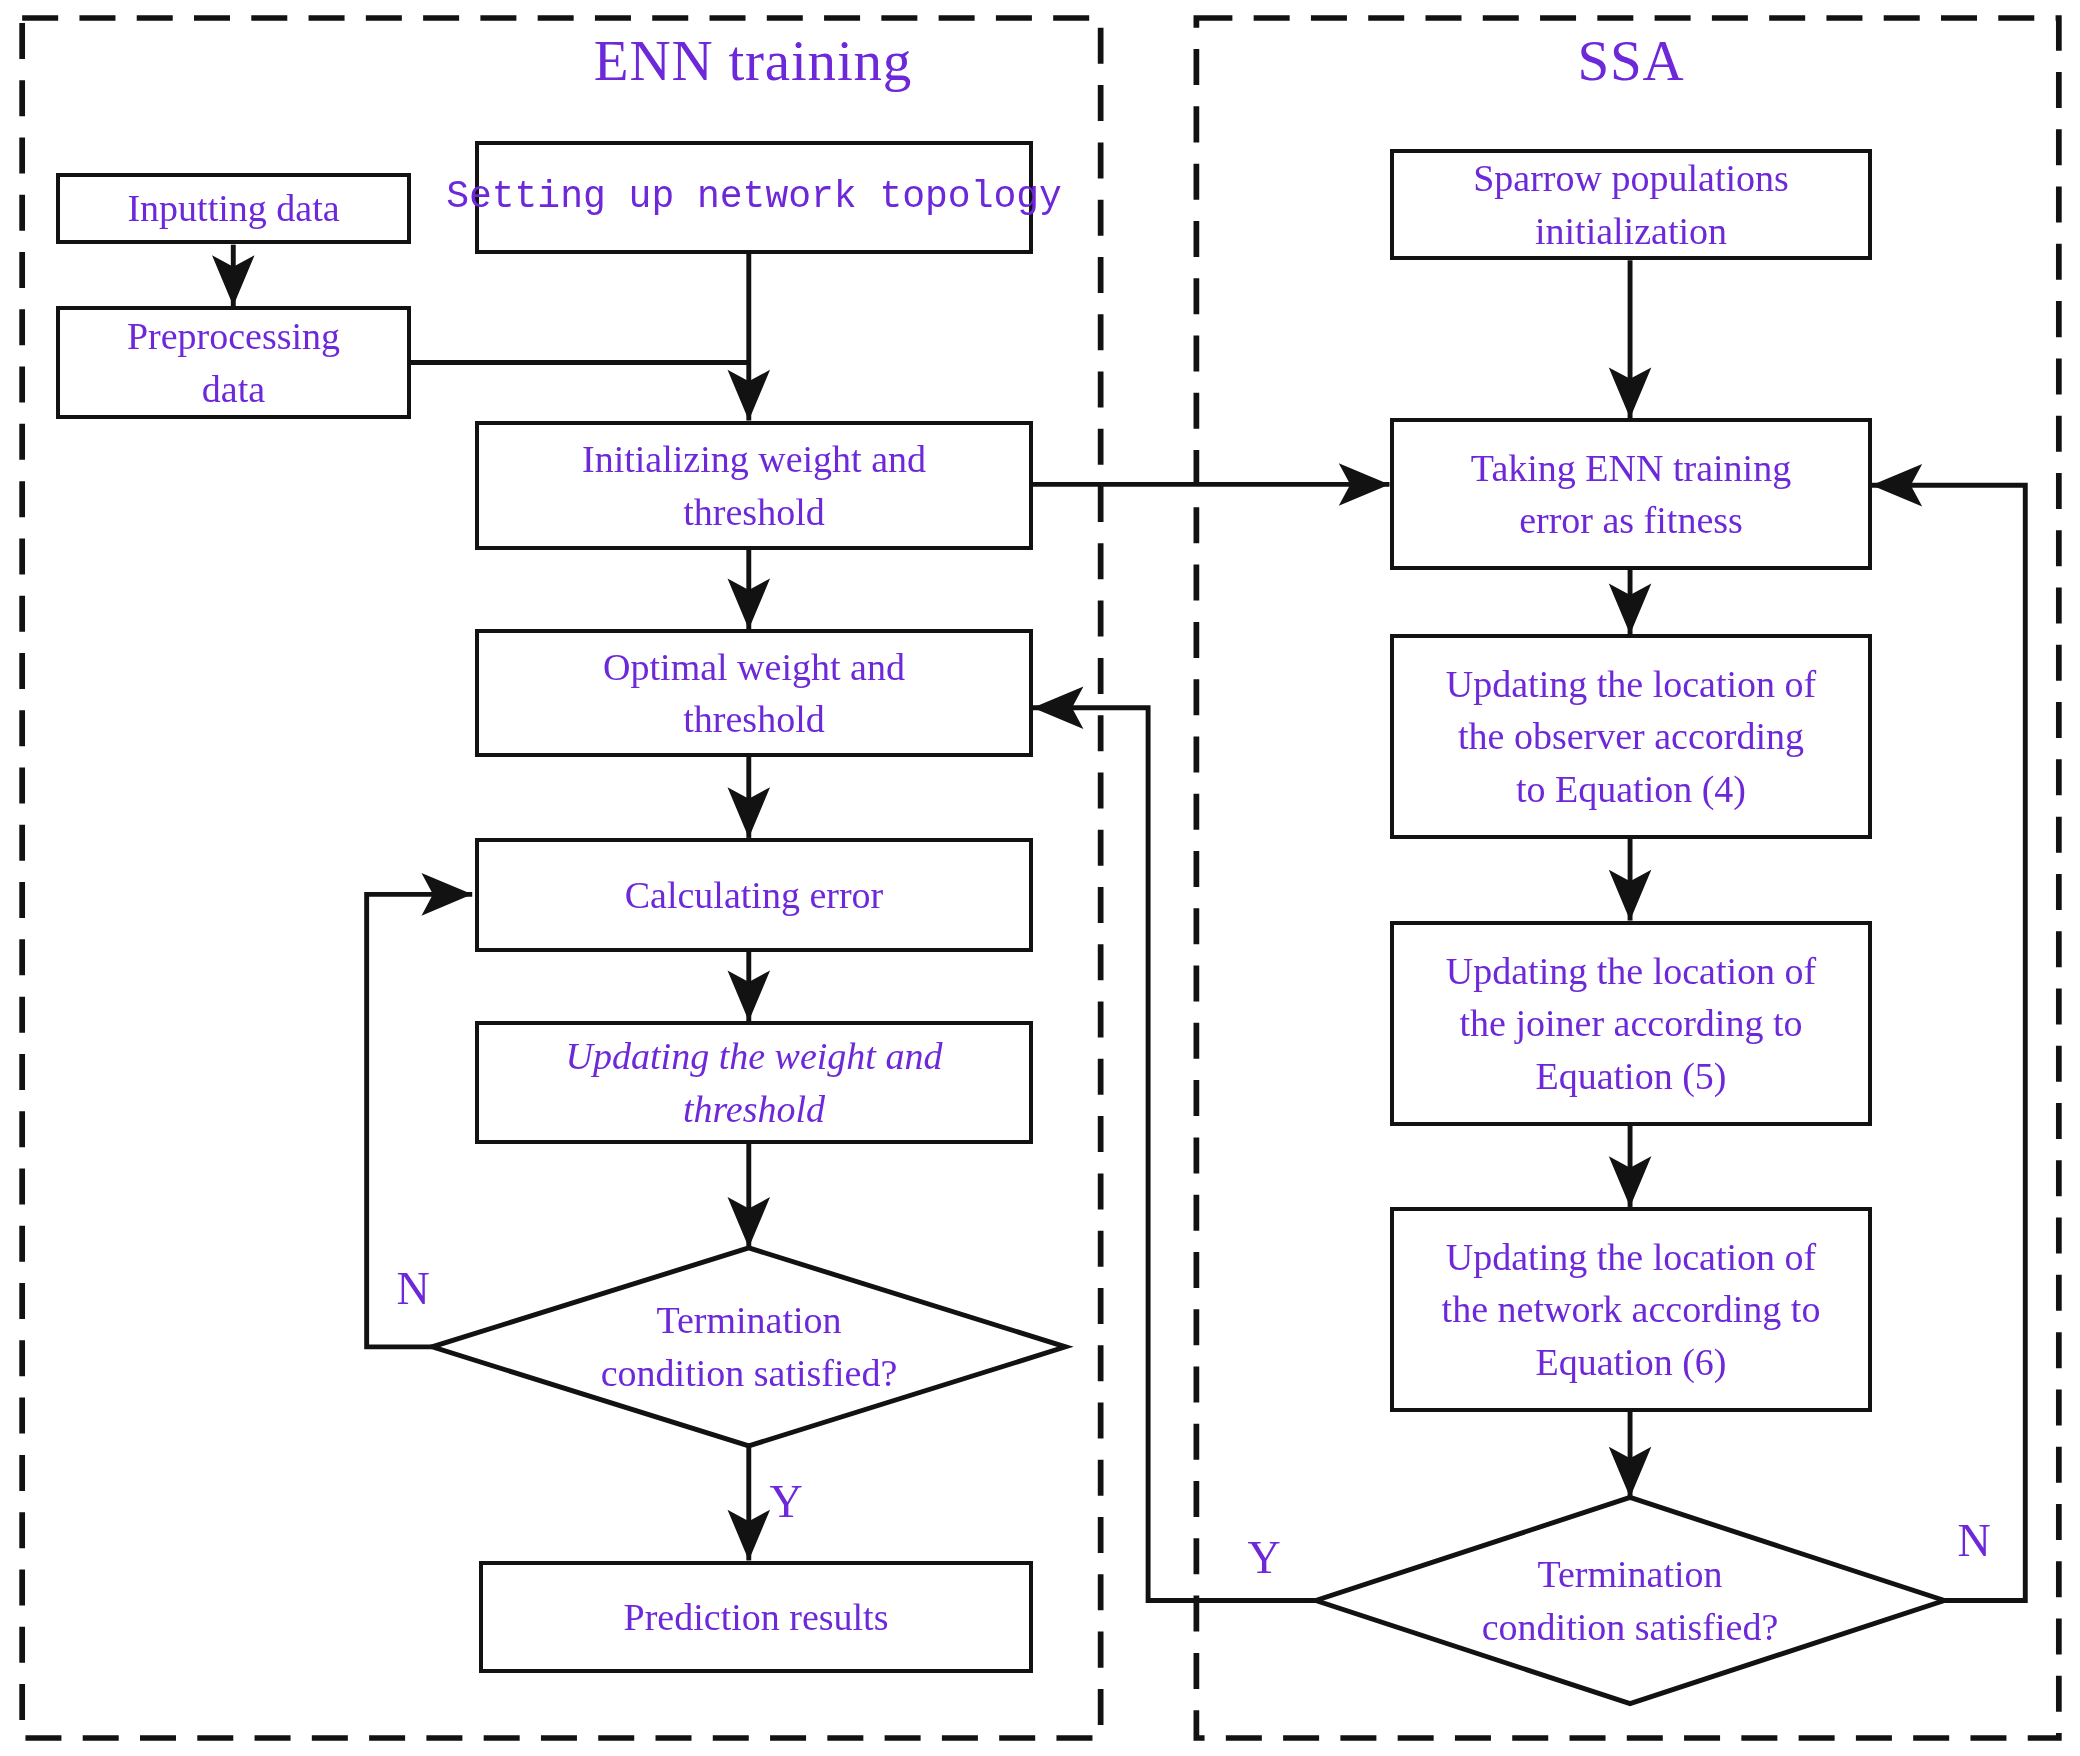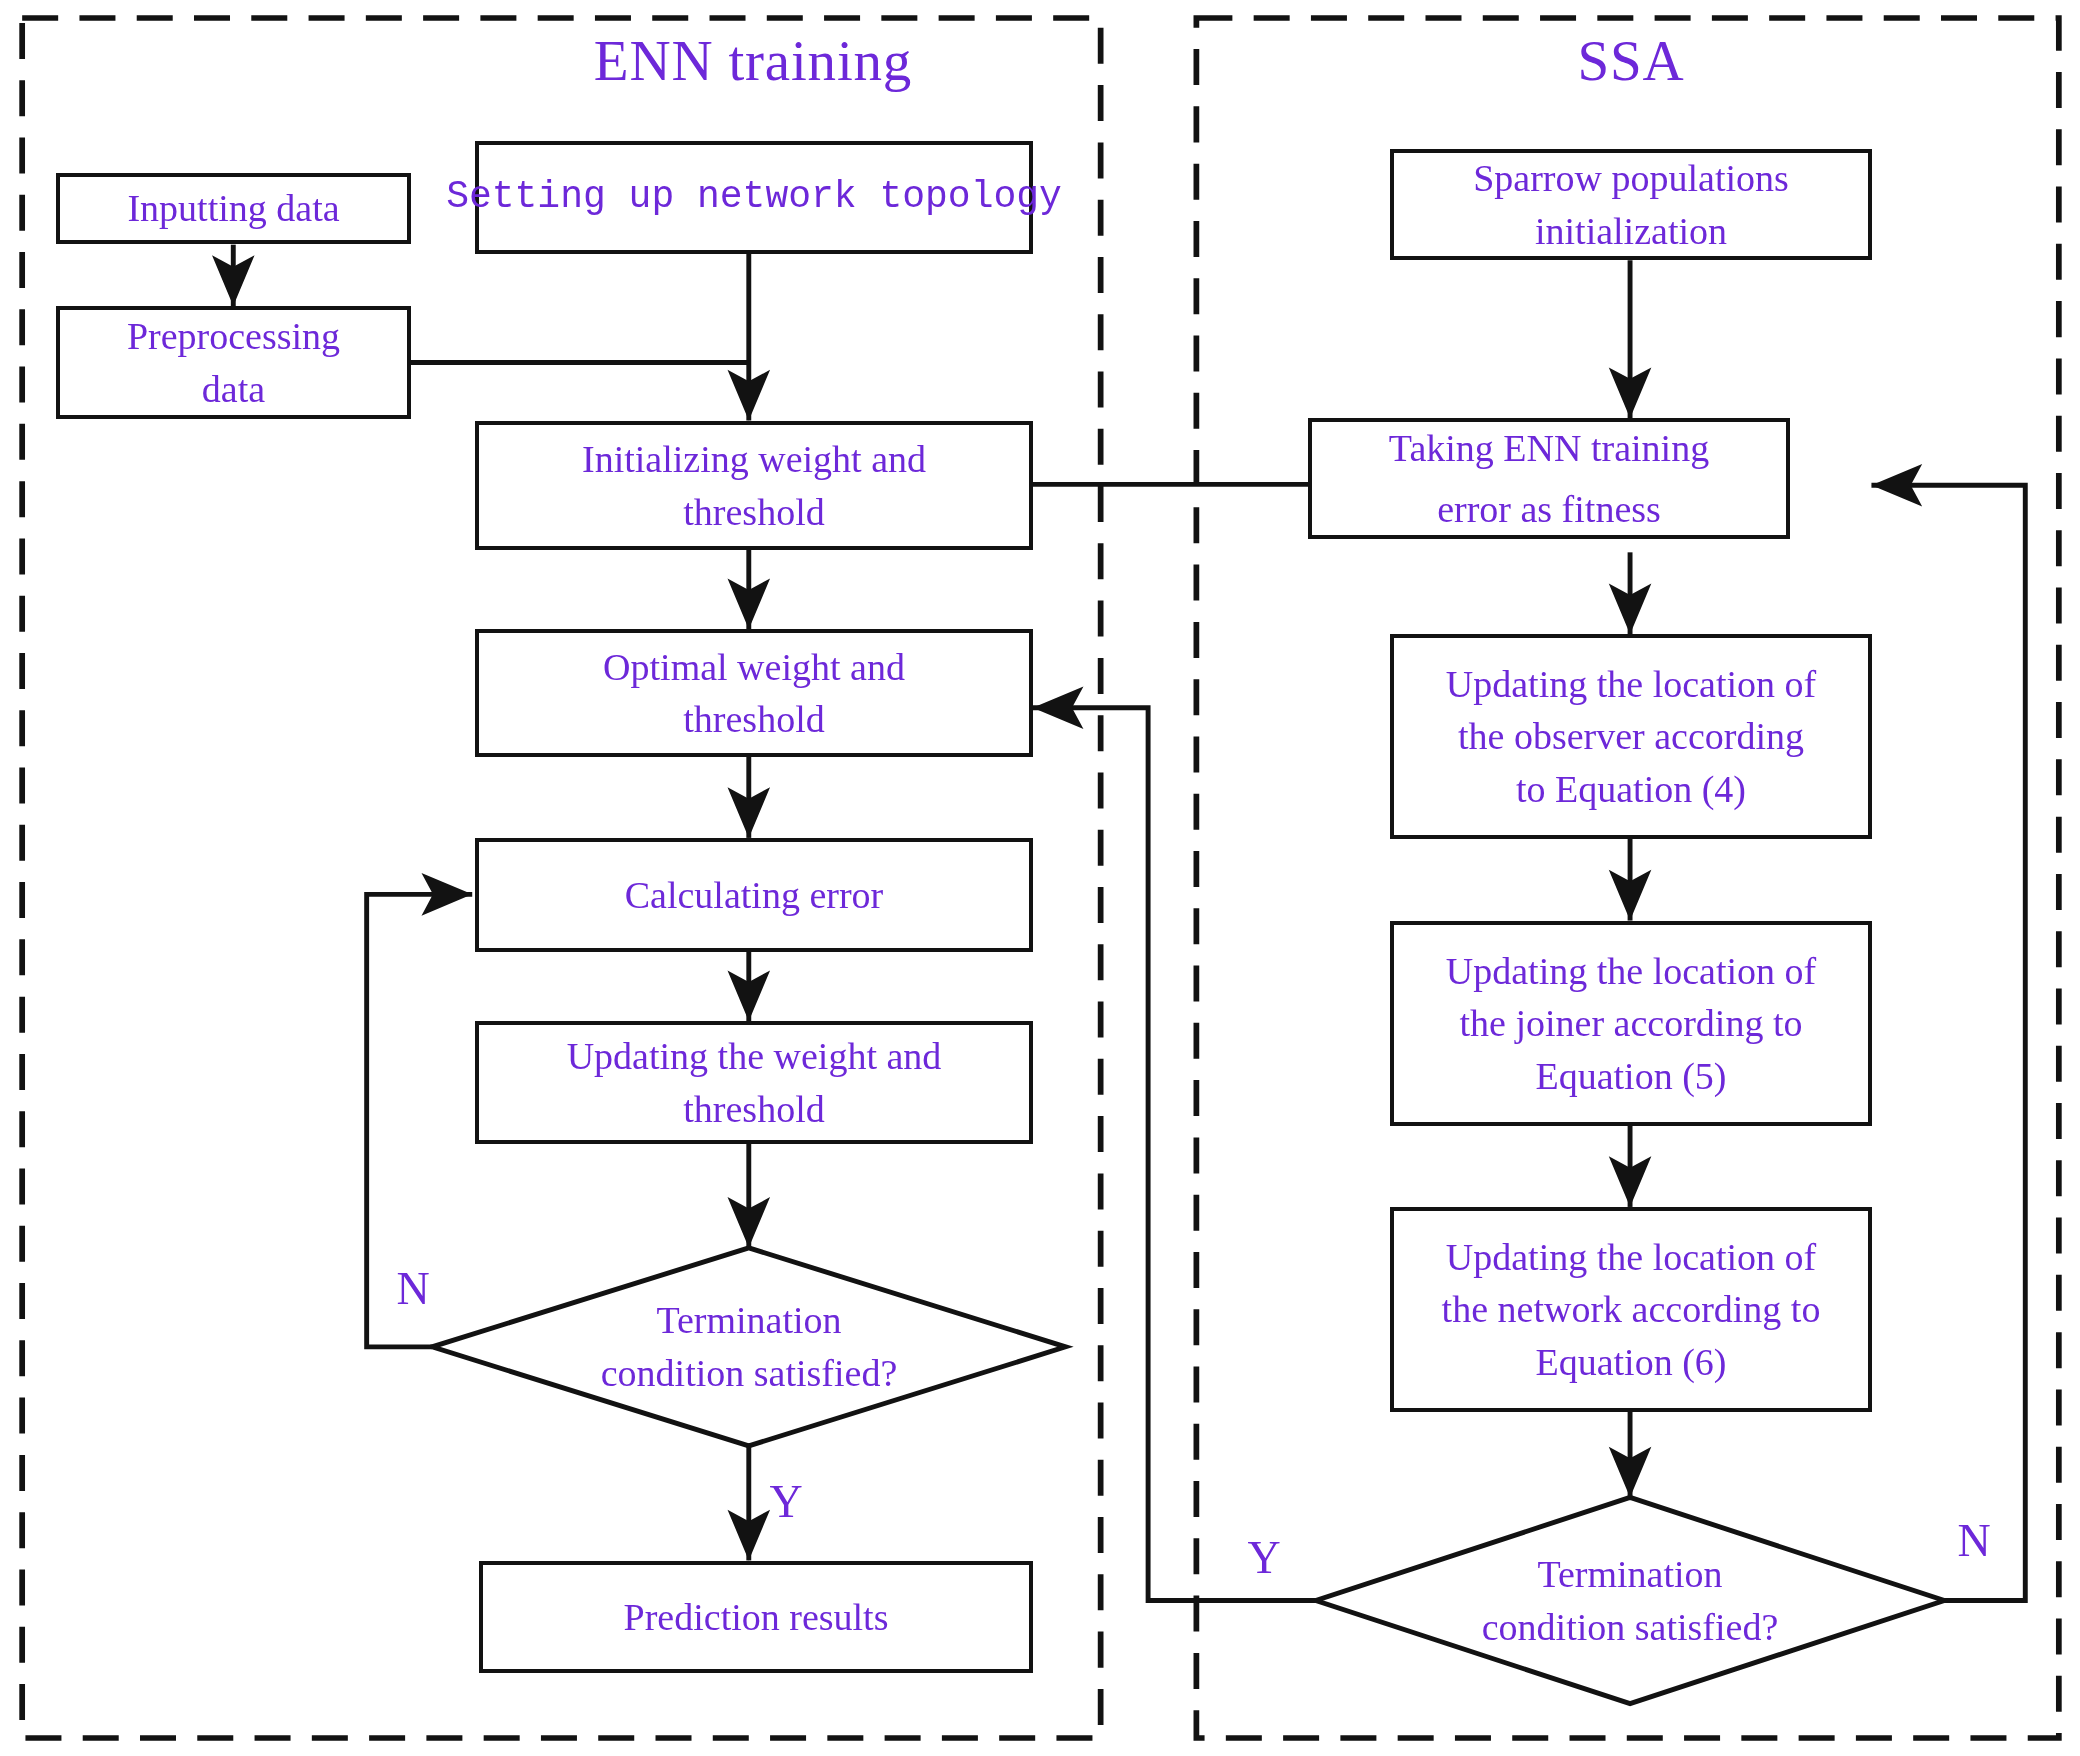--- a/index.html
+++ b/index.html
@@ -143,40 +143,40 @@
 
   <div class="box" style="left:475px; top:629px; width:558px; height:128px;">
     <span class="ln">Optimal weight and</span>
     <span class="ln">threshold</span>
   </div>
 
   <div class="box" style="left:475px; top:838px; width:558px; height:114px;">
     <span class="ln">Calculating error</span>
   </div>
 
-  <div class="box" style="left:475px; top:1021px; width:558px; height:123px;">
+  <div class="box" style="left:475px; top:1021px; width:558px; height:123px;font-style:italic;">
     <span class="ln">Updating the weight and</span>
     <span class="ln">threshold</span>
   </div>
 
   <div class="diamond-label" style="left:471px; top:1288px; width:556px; height:118px;">
     <span class="ln">Termination</span>
     <span class="ln">condition satisfied?</span>
   </div>
 
   <div class="box" style="left:479px; top:1561px; width:554px; height:112px;">
     <span class="ln">Prediction results</span>
   </div>
 
   <div class="box" style="left:1390px; top:149px; width:482px; height:111px;">
     <span class="ln">Sparrow populations</span>
     <span class="ln">initialization</span>
   </div>
 
-  <div class="box" style="left:1308px; top:418px; width:482px; height:121px;justify-content:space-between;">
+  <div class="box" style="left:1390px; top:418px; width:482px; height:152px;">
     <span class="ln">Taking ENN training</span>
     <span class="ln">error as fitness</span>
   </div>
 
   <div class="box" style="left:1390px; top:634px; width:482px; height:205px;">
     <span class="ln">Updating the location of</span>
     <span class="ln">the observer according</span>
     <span class="ln">to Equation (4)</span>
   </div>
 

